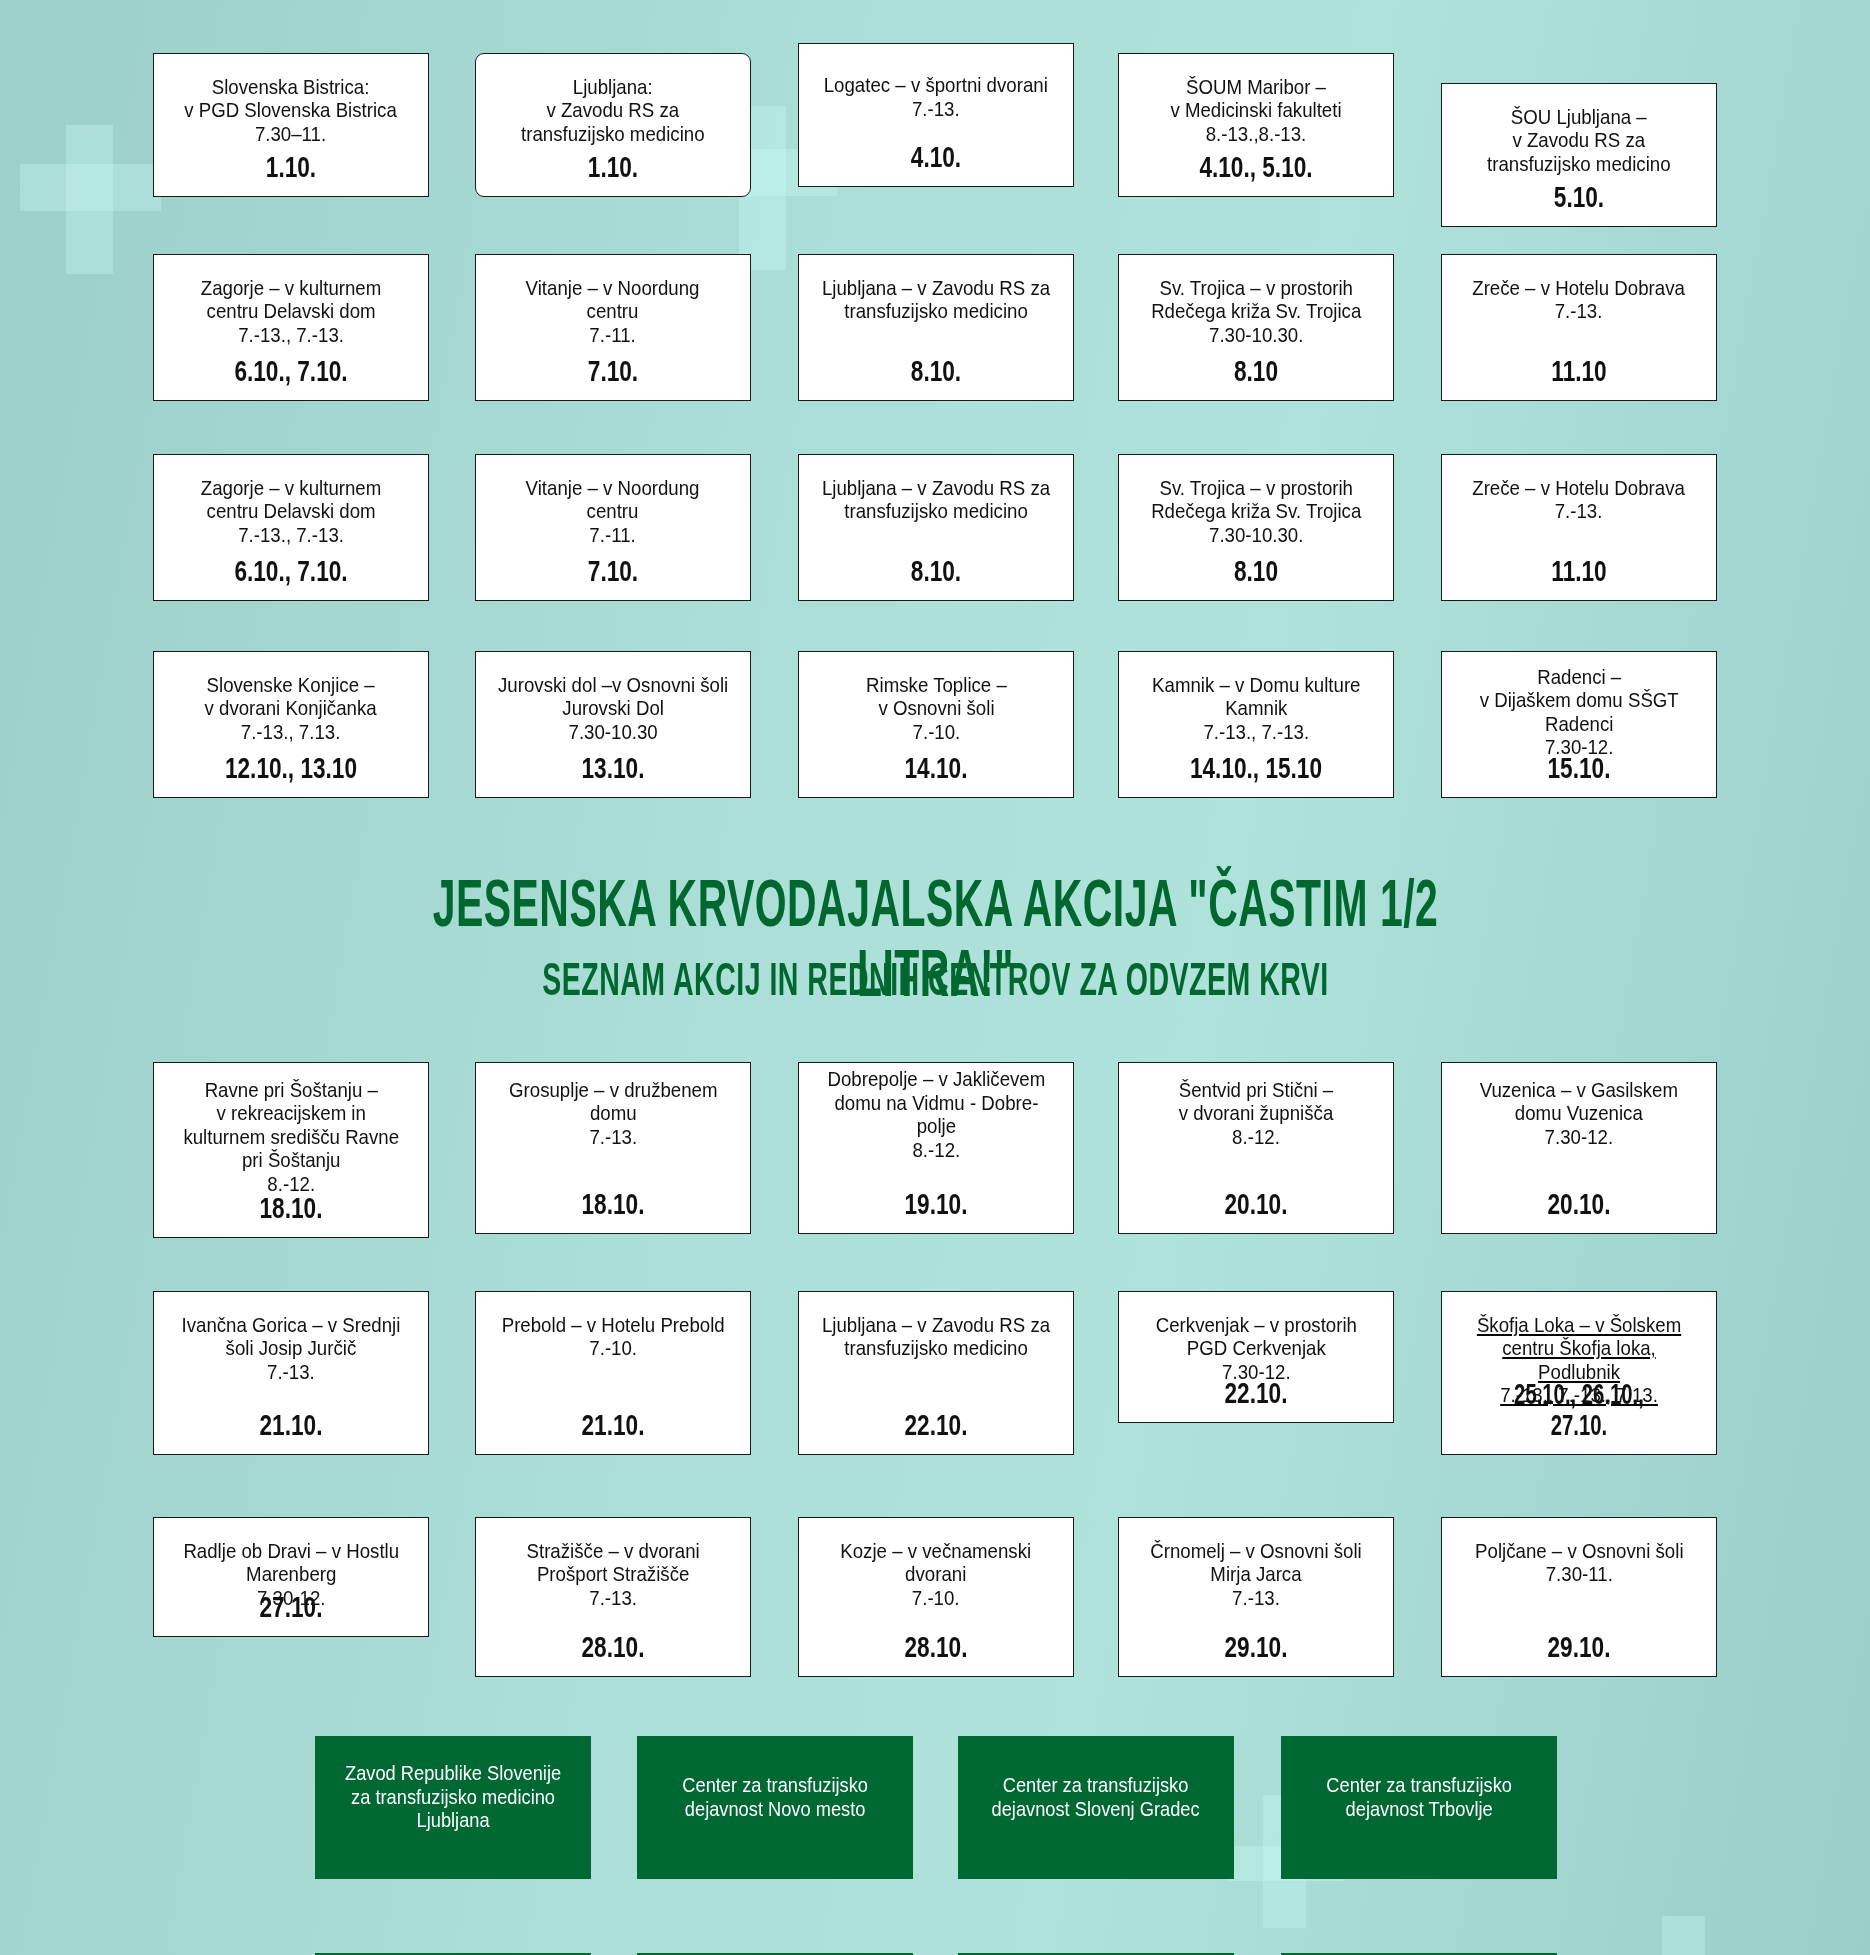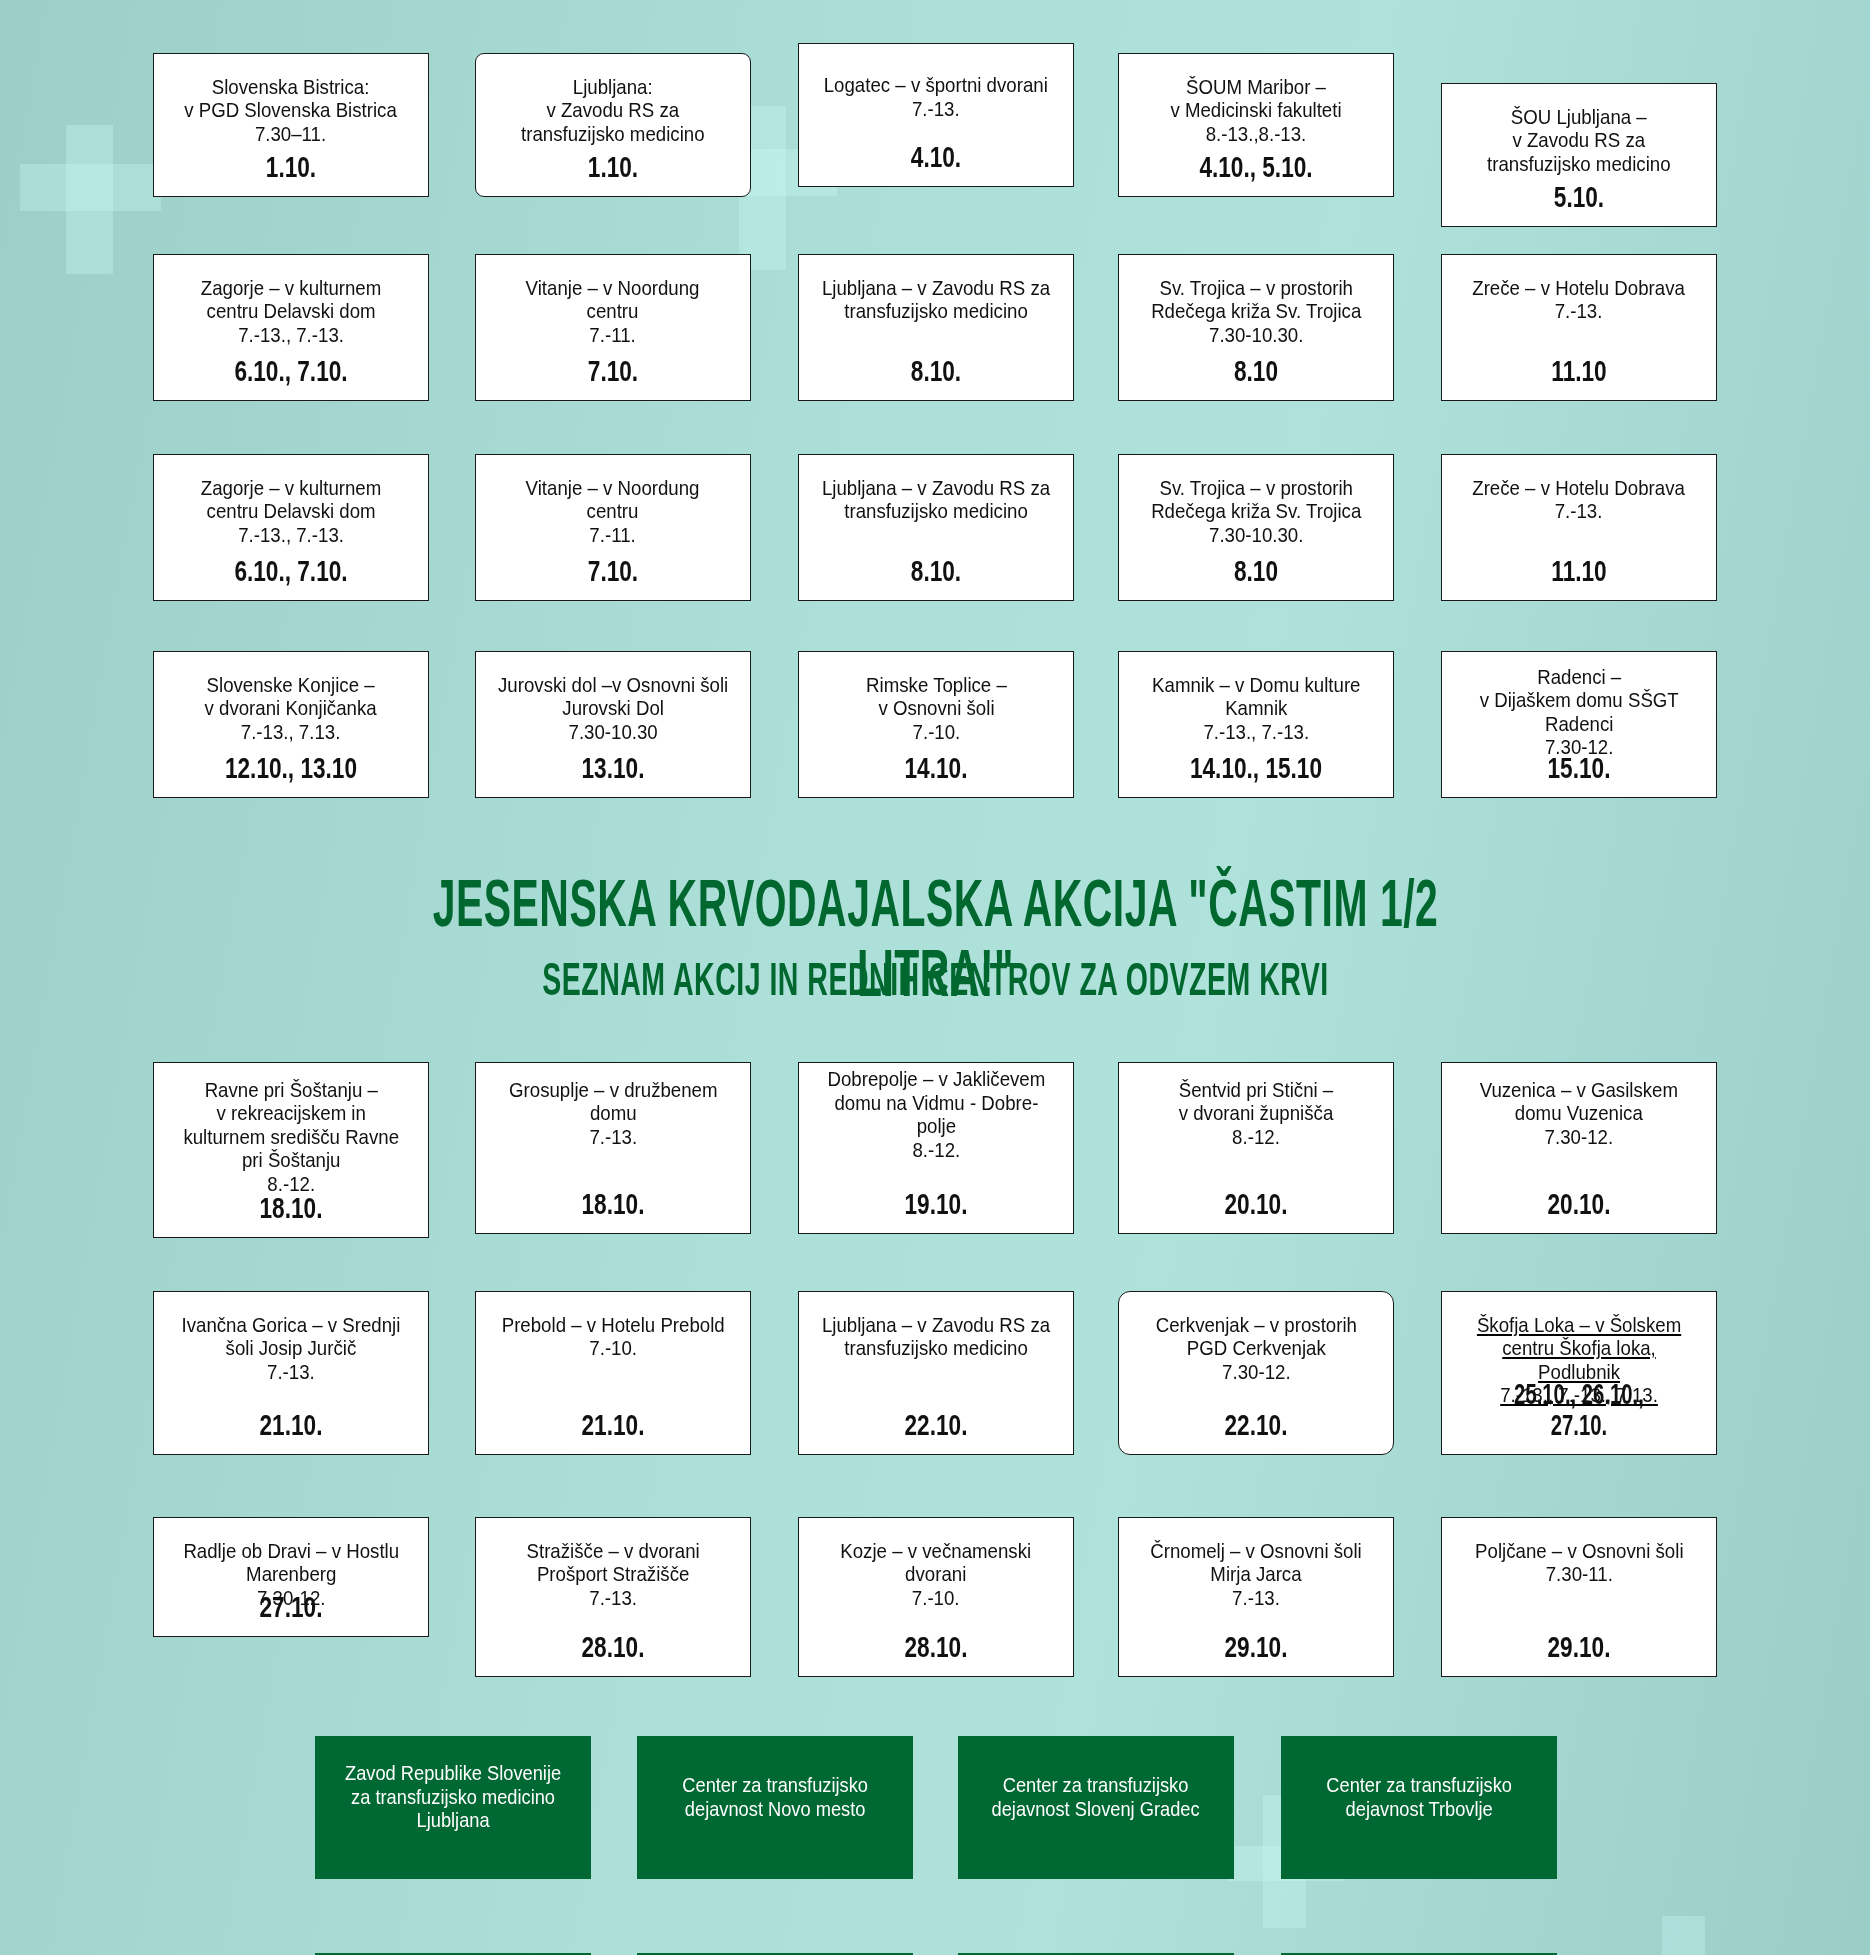--- a/index.html
+++ b/index.html
@@ -257,21 +257,21 @@
   <div class="card" style="left:475px;top:1291px;height:164px;">
     <div class="place">Prebold – v Hotelu Prebold
 7.-10.</div>
     <div class="date">21.10.</div>
   </div>
   <div class="card" style="left:798px;top:1291px;height:164px;">
     <div class="place">Ljubljana – v Zavodu RS za
 transfuzijsko medicino</div>
     <div class="date">22.10.</div>
   </div>
-  <div class="card" style="left:1118px;top:1291px;height:164px;border-radius:12px;">
+  <div class="card" style="left:1118px;top:1291px;height:132px;">
     <div class="place">Cerkvenjak – v prostorih
 PGD Cerkvenjak
 7.30-12.</div>
     <div class="date">22.10.</div>
   </div>
   <div class="card" style="left:1441px;top:1291px;height:164px;text-decoration:underline;">
     <div class="place">Škofja Loka – v Šolskem
 centru Škofja loka,
 Podlubnik
 7.-13., 7.-13., 7.13.</div>

